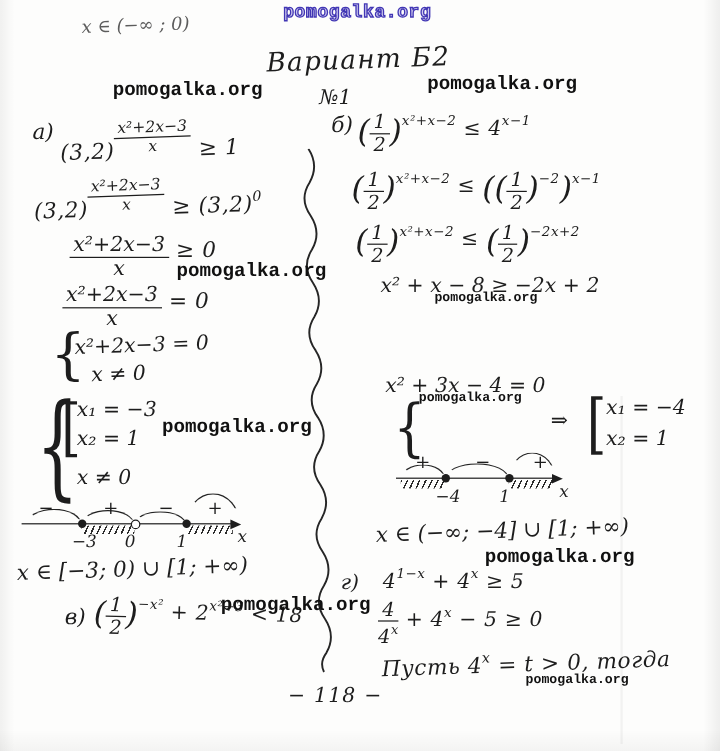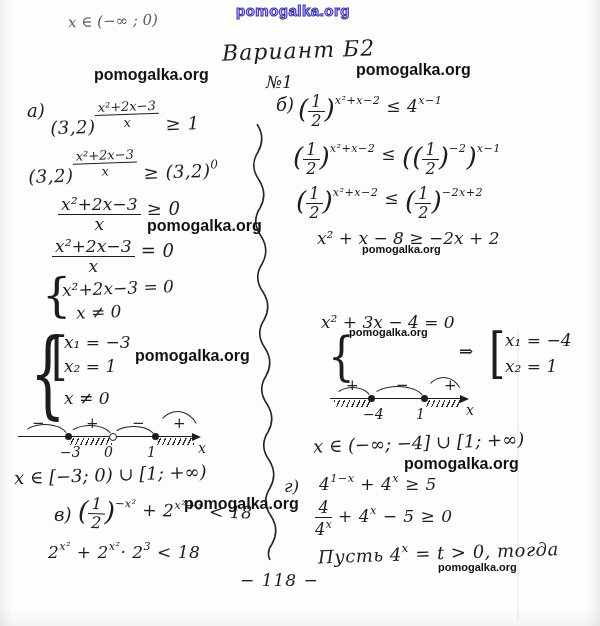--- a/index.html
+++ b/index.html
@@ -17,21 +17,21 @@
        color:#1d1d1d; white-space:nowrap; font-size:17px; }
   .faint{ color:#5c5c5c; }
   .fline .ft{ letter-spacing:0.5px; }
   .fsup{ font-size:0.66em; vertical-align:0.7em; letter-spacing:0.4px; }
   .fbig{ font-size:1.55em; vertical-align:-0.22em; font-weight:400; }
   .frac{ display:inline-block; text-align:center; vertical-align:-0.85em;
          line-height:1.05; font-size:0.95em; }
   .frac .fn{ display:block; border-bottom:1.4px solid #1d1d1d; padding:0 3px; }
   .frac .fd{ display:block; padding-top:1px; }
   .frac.supfrac{ vertical-align:0.4em; font-size:0.72em; }
-  .wm{ position:absolute; font-family:Liberation Sans, sans-serif; font-weight:700;
+  .wm{ position:absolute; font-family:Liberation Mono, monospace; font-weight:700;
        color:#111; white-space:nowrap; }
   .wm-outline{ color:#cfcaee; -webkit-text-stroke:1.1px #4136b4; letter-spacing:0.5px; }
   .brace{ position:absolute; font-style:normal; font-family:"DejaVu Serif",serif;
           color:#1d1d1d; transform-origin:top left; line-height:1; }
   .nl{ position:absolute; }
   .nl-axis{ position:absolute; left:0; border-top:1.7px solid #1d1d1d; }
   .nl-arrow{ position:absolute; width:0; height:0; border-left:9px solid #1d1d1d;
              border-top:4px solid transparent; border-bottom:4px solid transparent; }
   .nl-dot{ position:absolute; width:7px; height:7px; border-radius:50%; background:#1d1d1d; }
   .nl-dot.open{ background:#fff; border:1.5px solid #1d1d1d; width:6px; height:6px; }
@@ -97,21 +97,20 @@
       <div class="nl-sign" style="left: 14px; top: 2px;">−</div>
       <div class="nl-sign" style="left: 68px; top: 2px;">+</div>
       <div class="nl-sign" style="left: 114px; top: 2px;">−</div>
       <div class="nl-sign" style="left: 155px; top: 2px;">+</div>
     </div>
 
   <div class="hw r1" style="left:14px; top:464px; font-size:18px;">x ∈ [−3; 0) ∪ [1; +∞)</div>
 
   <div class="hw" style="left:54px; top:504px; font-size:18px;">в)</div>
   <div class="hw fline r2" style="left:78px; top:498px;"><span class="fbig">(</span><span class="frac"><span class="fn">1</span><span class="fd">2</span></span><span class="fbig">)</span><span class="fsup">−x²</span><span class="ft"> + 2</span><span class="fsup">x²+3</span><span class="ft"> &lt; 18</span></div>
-  <div class="hw fline" style="left:48px; top:540px;"><span class="ft">2</span><span class="fsup">x²</span><span class="ft"> + 2</span><span class="fsup">x²</span><span class="ft">· 2</span><span class="fsup">3</span><span class="ft"> &lt; 18</span></div>
 
   <div class="hw" style="left:240px; top:570px; font-size:17px; letter-spacing:1px;">− 118 −</div>
 
   <div class="hw" style="left:276px; top:94px; font-size:18px;">б)</div>
   <div class="hw fline" style="left:298px; top:94px;"><span class="fbig">(</span><span class="frac"><span class="fn">1</span><span class="fd">2</span></span><span class="fbig">)</span><span class="fsup">x²+x−2</span><span class="ft"> ≤ 4</span><span class="fsup">x−1</span></div>
   <div class="hw fline" style="left:293px; top:142px;"><span class="fbig">(</span><span class="frac"><span class="fn">1</span><span class="fd">2</span></span><span class="fbig">)</span><span class="fsup">x²+x−2</span><span class="ft"> ≤ </span><span class="fbig">((</span><span class="frac"><span class="fn">1</span><span class="fd">2</span></span><span class="fbig">)</span><span class="fsup">−2</span><span class="fbig">)</span><span class="fsup">x−1</span></div>
   <div class="hw fline" style="left:296px; top:186px;"><span class="fbig">(</span><span class="frac"><span class="fn">1</span><span class="fd">2</span></span><span class="fbig">)</span><span class="fsup">x²+x−2</span><span class="ft"> ≤ </span><span class="fbig">(</span><span class="frac"><span class="fn">1</span><span class="fd">2</span></span><span class="fbig">)</span><span class="fsup">−2x+2</span></div>
   <div class="hw" style="left:317px; top:228px;">x² + x − 8 ≥ −2x + 2</div>
   <div class="hw" style="left:321px; top:312px;">x² + 3x − 4 = 0</div>
 

